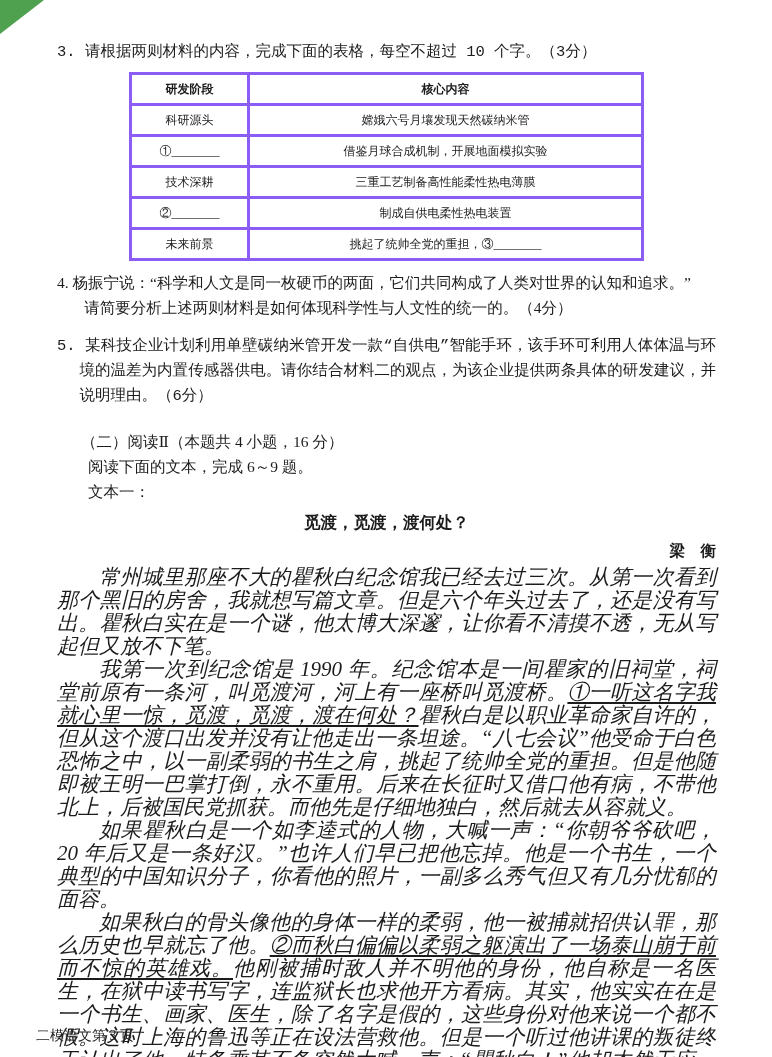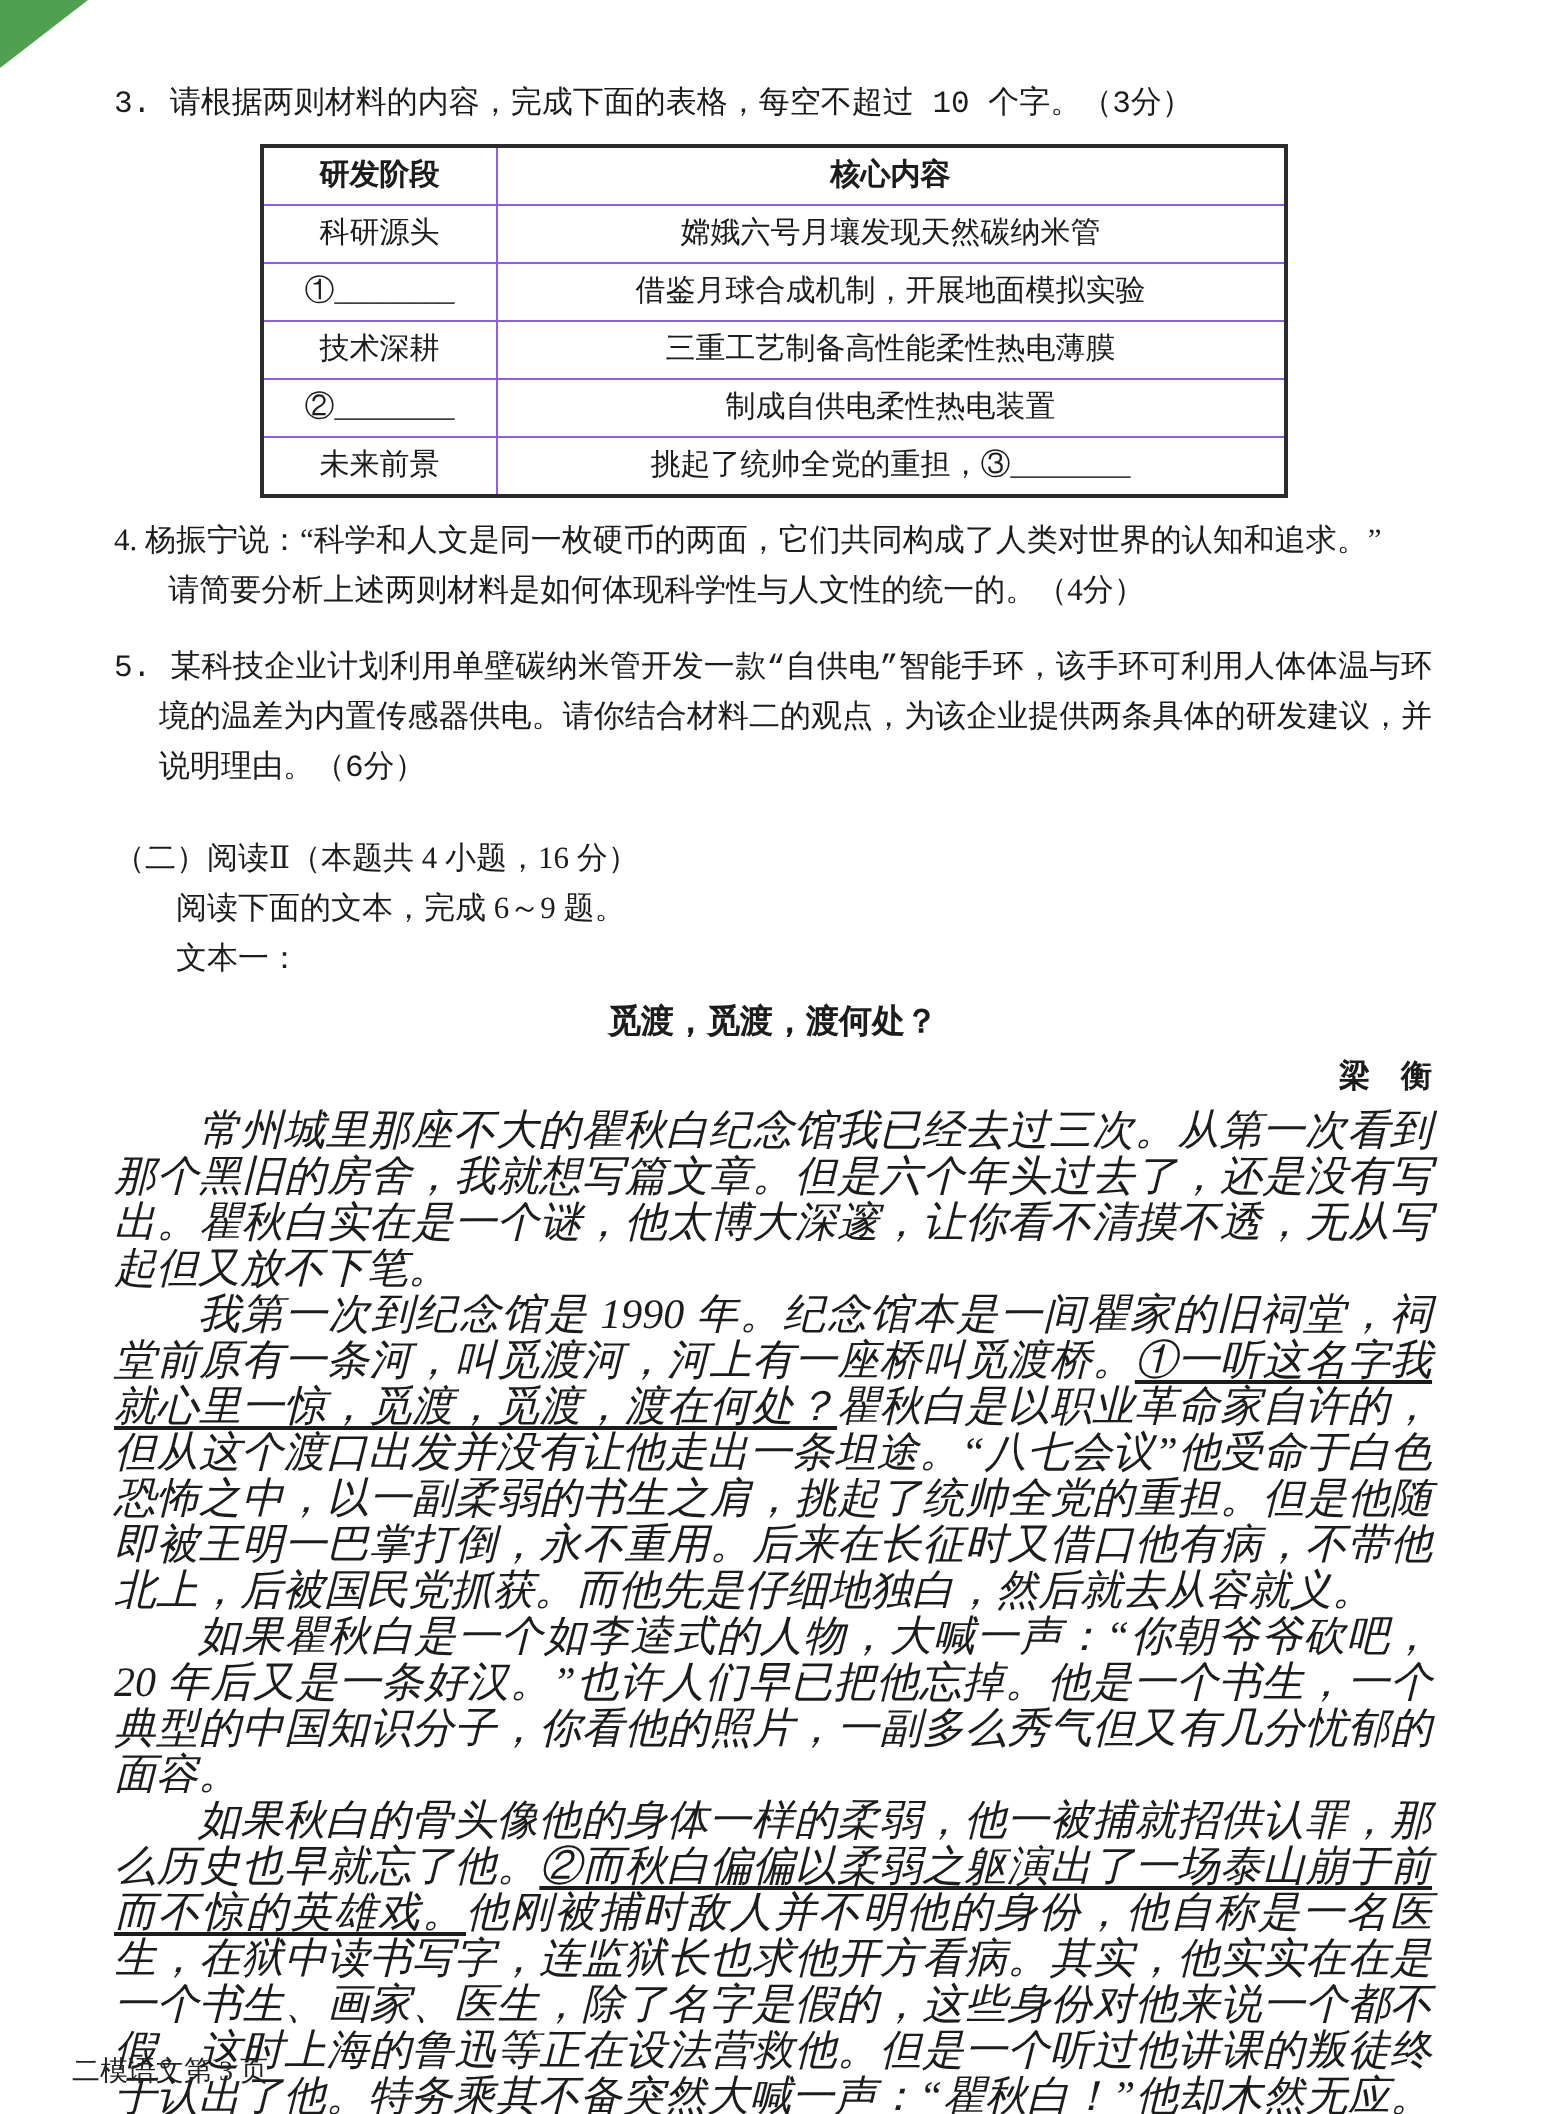--- a/index.html
+++ b/index.html
@@ -22,32 +22,32 @@
   p.q {
     font-size: 15.5px;
     line-height: 25px;
     text-align: justify;
   }
   .hang { padding-left: 1.45em; text-indent: -1.45em; font-family: Liberation Mono, monospace; }
   .sub  { padding-left: 1.75em; }
   .ind  { text-indent: 2em; }
   .q-block { margin-top: 6px; }
   .q5  { margin-top: 14px; }
-  .sec { margin-top: 20px; }
+  .sec { margin-top: 20px; margin-left: 24px; }
   table.grid {
     border-collapse: collapse;
     margin: 7px auto 9px;
     border: 2px solid #2b2b2b;
   }
   .grid col.c1 { width: 118px; }
   .grid col.c2 { width: 394px; }
   .grid th, .grid td {
-    border: 1px solid #8b5cf6;
+    border: 3px solid #8b5cf6;
     text-align: center;
-    font-size: 15px;
+    font-size: 12px;
     line-height: 20px;
     padding: 4px 8px;
     margin-left: 36px;
   }
   .grid th { font-weight: bold; }
   .essay-title {
     text-align: center;
     font-size: 16.5px;
     font-weight: bold;
     line-height: 30px;

